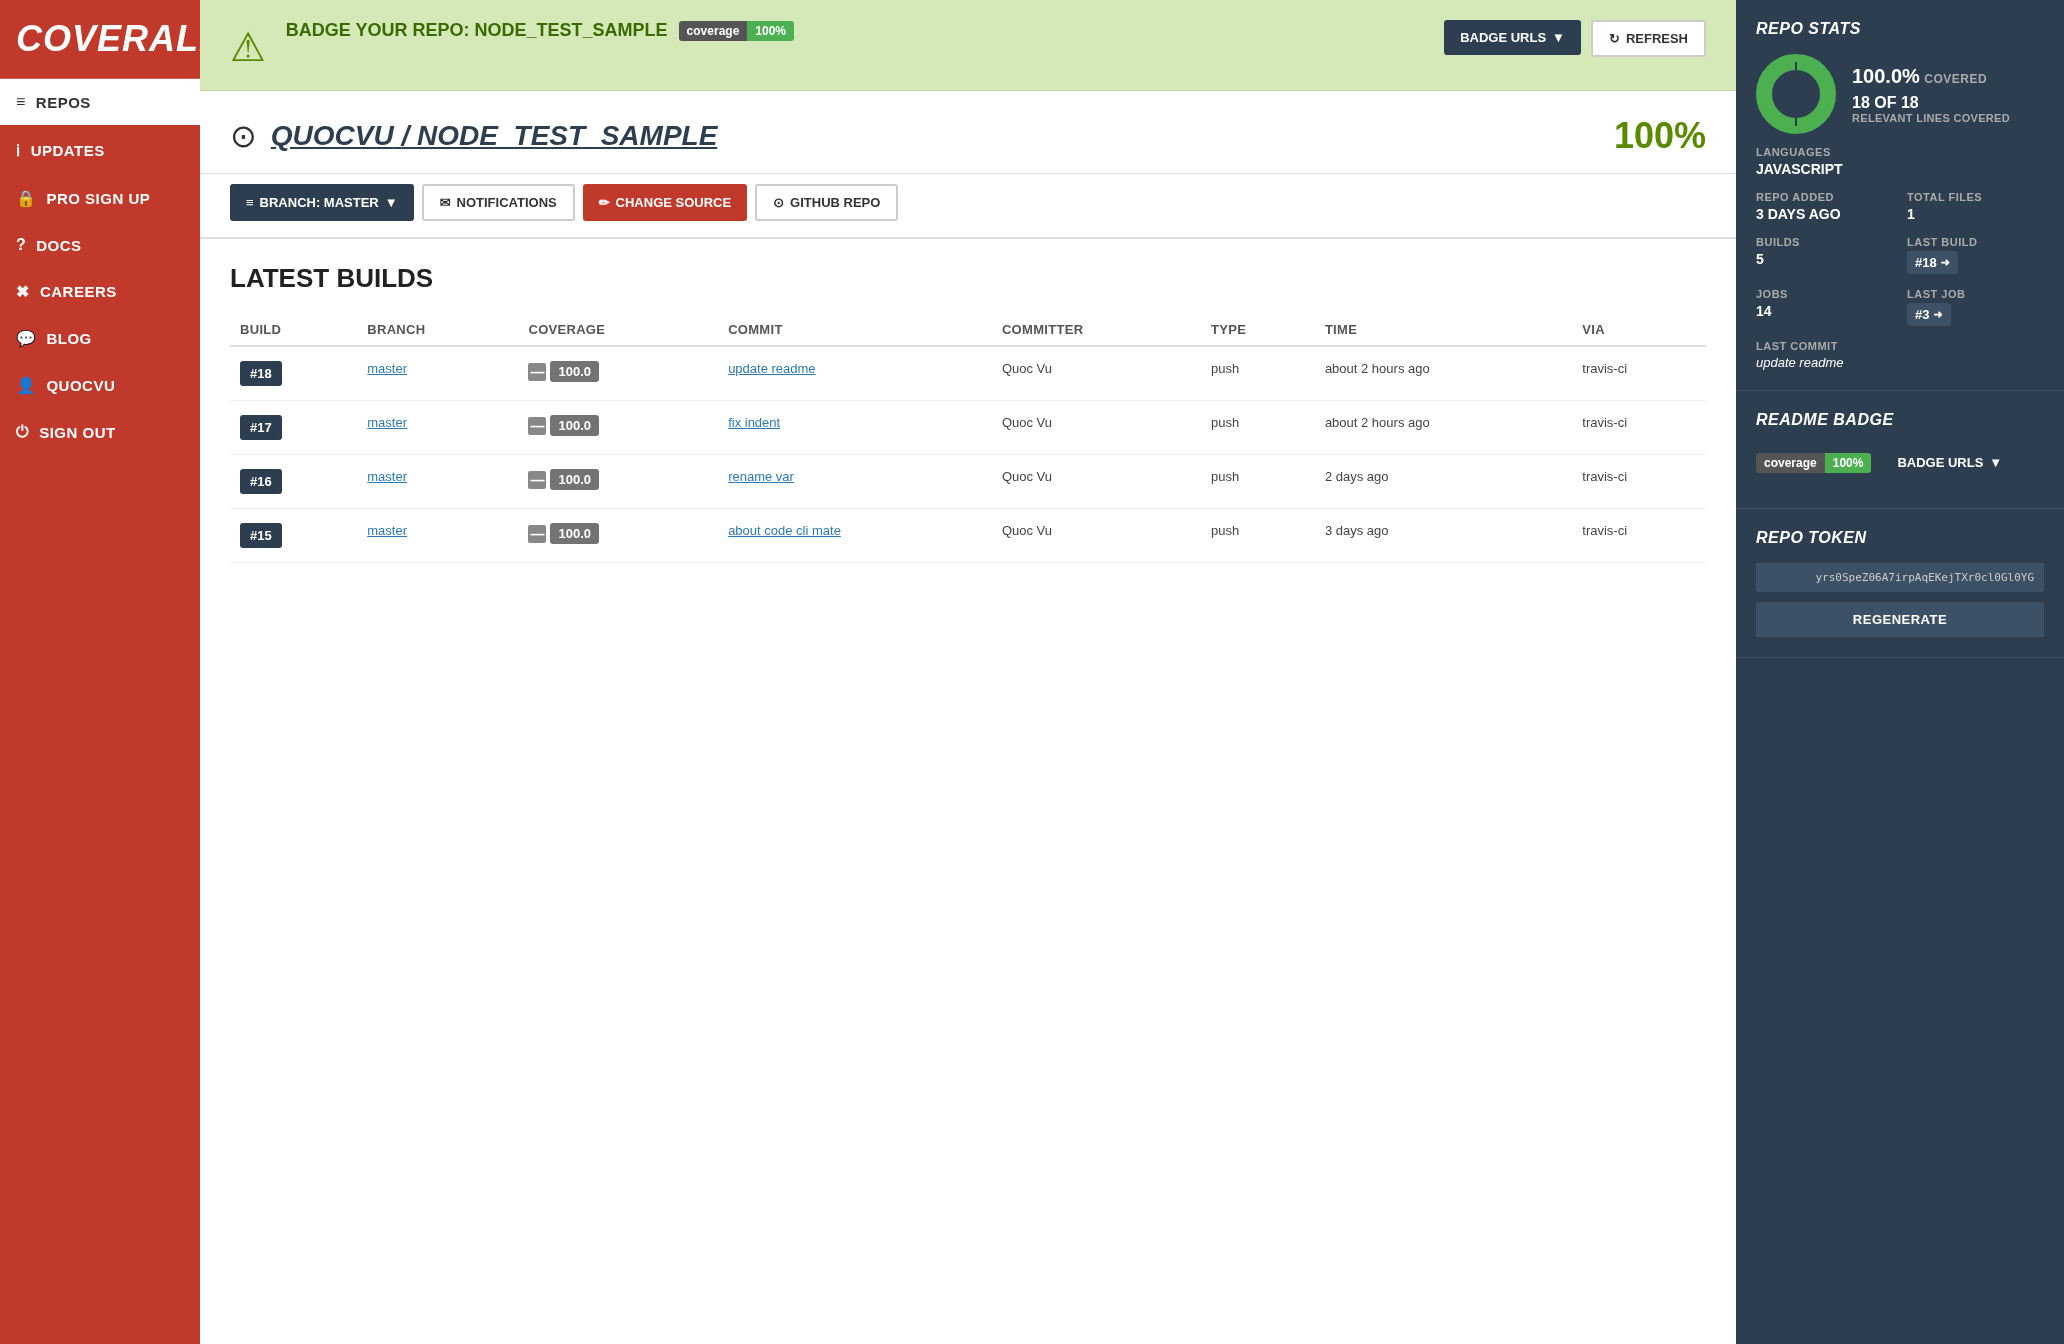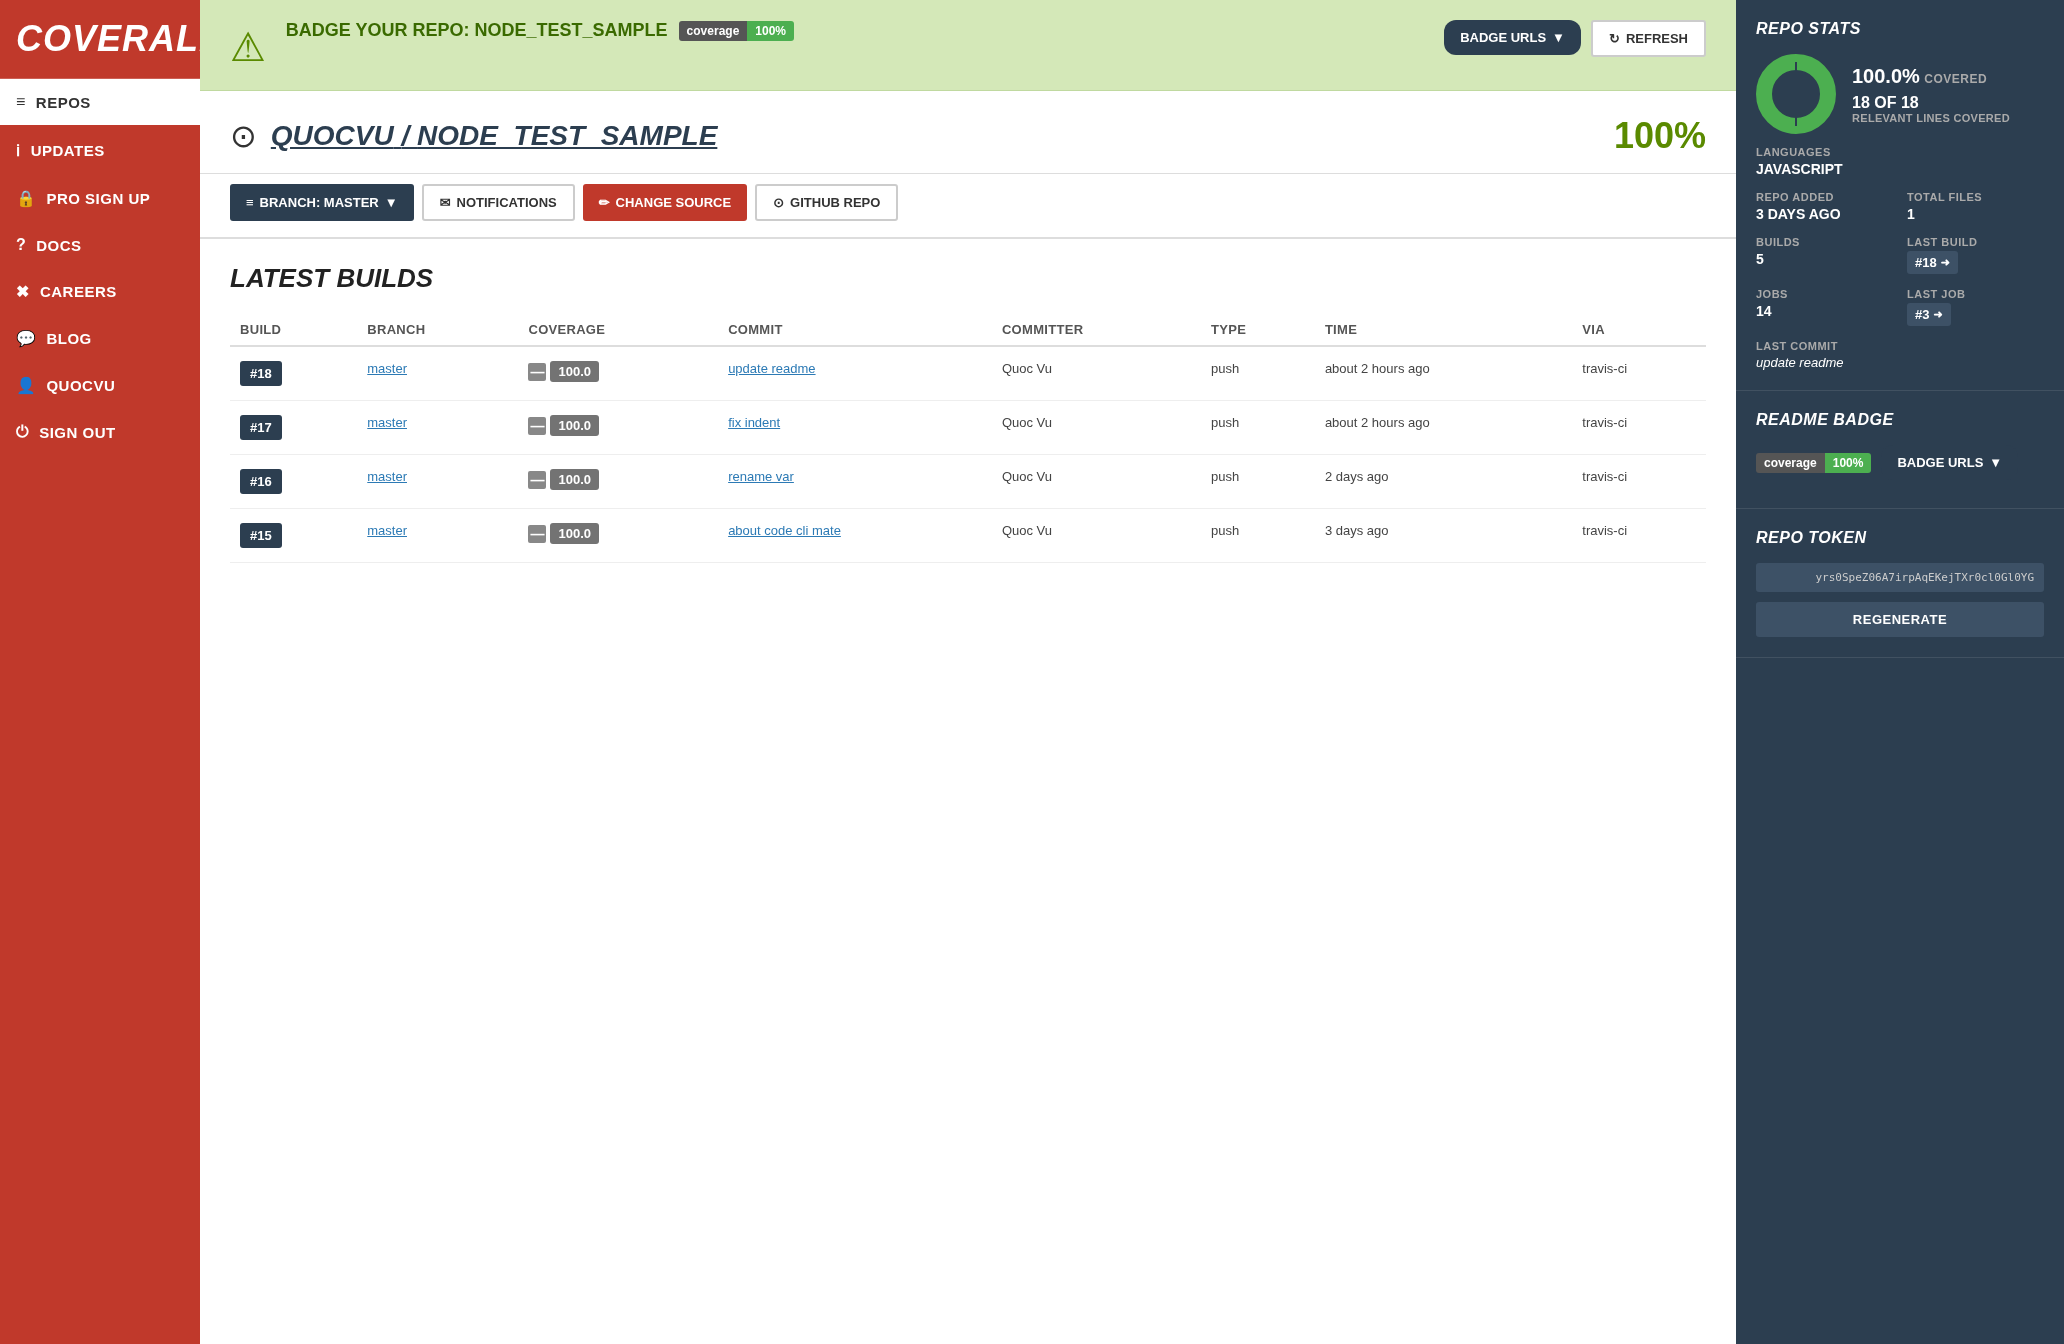--- a/index.html
+++ b/index.html
@@ -100,21 +100,21 @@
       align-items: flex-start;
     }
     .btn-badge-urls {
       background: #2c3e50;
       color: white;
       border: none;
       padding: 10px 16px;
       font-size: 13px;
       font-weight: 700;
       cursor: pointer;
-      border-radius: 12px;
+      border-radius: 3px;
       display: flex;
       align-items: center;
       gap: 6px;
     }
     .btn-refresh {
       background: white;
       color: #333;
       border: 2px solid #ccc;
       padding: 9px 16px;
       font-size: 13px;
@@ -219,21 +219,20 @@
     #builds-section {
       padding: 24px 30px;
       background: white;
       flex: 1;
     }
     .section-title {
       font-size: 26px;
       font-weight: 900;
       color: #222;
       margin-bottom: 20px;
-      font-style: italic;
     }
 
     
     .builds-table {
       width: 100%;
       border-collapse: collapse;
     }
     .builds-table th {
       text-align: left;
       font-size: 13px;

